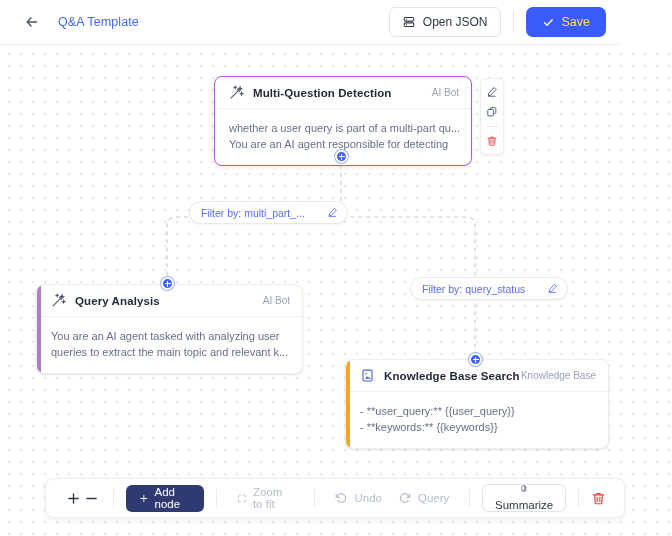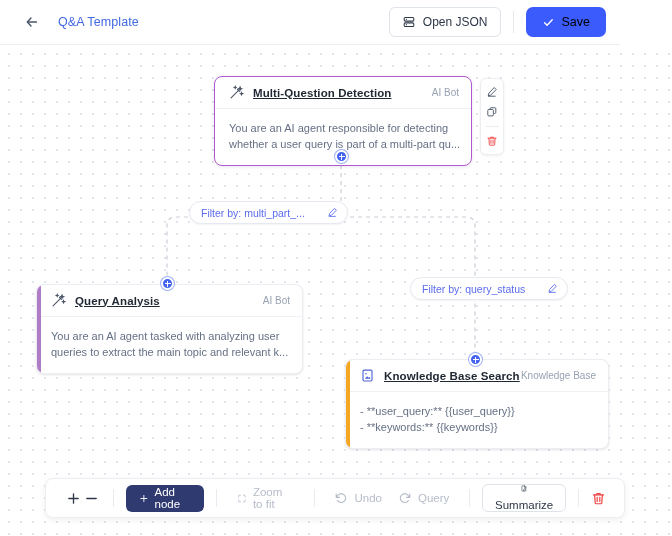--- a/index.html
+++ b/index.html
@@ -46,21 +46,21 @@
     border-radius: 6px;
     font-size: 12px; color: #2d3748;
     cursor: pointer;
   }
   .vdiv { width: 1px; height: 22px; background: #e4e7ec; margin: 0 12px; }
   .save-btn {
     display: flex; align-items: center; gap: 7px;
     height: 30px; padding: 0 16px;
     background: #3b5bfd;
     border-radius: 7px;
-    font-size: 12.5px; color: #000000;
+    font-size: 12.5px; color: #fde047;
     cursor: pointer;
   }
 
   
   .canvas {
     position: absolute; left: 0; top: 45px;
     width: 672px; height: 491px;
     background-color: #ffffff;
     background-image: radial-gradient(circle, #e2e5ec 1px, transparent 1px);
     background-size: 12px 12px;
@@ -84,21 +84,20 @@
   .node-head {
     display: flex; align-items: center;
     height: 32px;
     padding: 0 12px 0 14px;
     border-bottom: 1px solid #eef0f4;
   }
   .node-ico { width: 15px; height: 15px; margin-right: 9px; flex: 0 0 auto; display:flex; }
   .node-title {
     font-size: 11.5px; font-weight: bold; color: #1f2733;
     letter-spacing: .1px;
-    text-decoration: underline;
   }
   .node-kind {
     margin-left: auto; font-size: 10px; color: #98a2b3;
   }
   .node-body {
     padding: 11px 14px 13px 14px;
     font-size: 11px; line-height: 16px; color: #667085;
   }
   .node-body div { white-space: nowrap; }
 
@@ -258,22 +257,22 @@
             <path d="M9.2 4.8l2 2"></path>
           <path d="M11.8 2.2l.5 1.2 1.2.5-1.2.5-.5 1.2-.5-1.2-1.2-.5 1.2-.5z" fill="#4a5568"></path>
           <path d="M13.4 8.1l.33.8.8.33-.8.33-.33.8-.33-.8-.8-.33.8-.33z" fill="#4a5568"></path>
           <path d="M6.6 1.6l.3.7.7.3-.7.3-.3.7-.3-.7-.7-.3.7-.3z" fill="#4a5568"></path>
         </svg>
       </span>
       <span class="node-title">Multi-Question Detection</span>
       <span class="node-kind">AI Bot</span>
     </div>
     <div class="node-body">
+      <div>whether a user query is part of a multi-part qu...</div>
       <div>You are an AI agent responsible for detecting</div>
-      <div>whether a user query is part of a multi-part qu...</div>
     </div>
   </div>
   <div class="plus-handle" style="left:335px; top:105px;"></div>
 
   <div class="node-tools" style="left:480px; top:33px;">
     <div class="tool">
       <svg width="12" height="12" viewBox="0 0 16 16" fill="none" stroke="#4a5568" stroke-width="1.25" stroke-linecap="round" stroke-linejoin="round">
         <path d="M11.3 2.4l2.3 2.3-7.6 7.6-3 .7.7-3z"></path>
           <path d="M3.2 13.6h9"></path>
       </svg>

